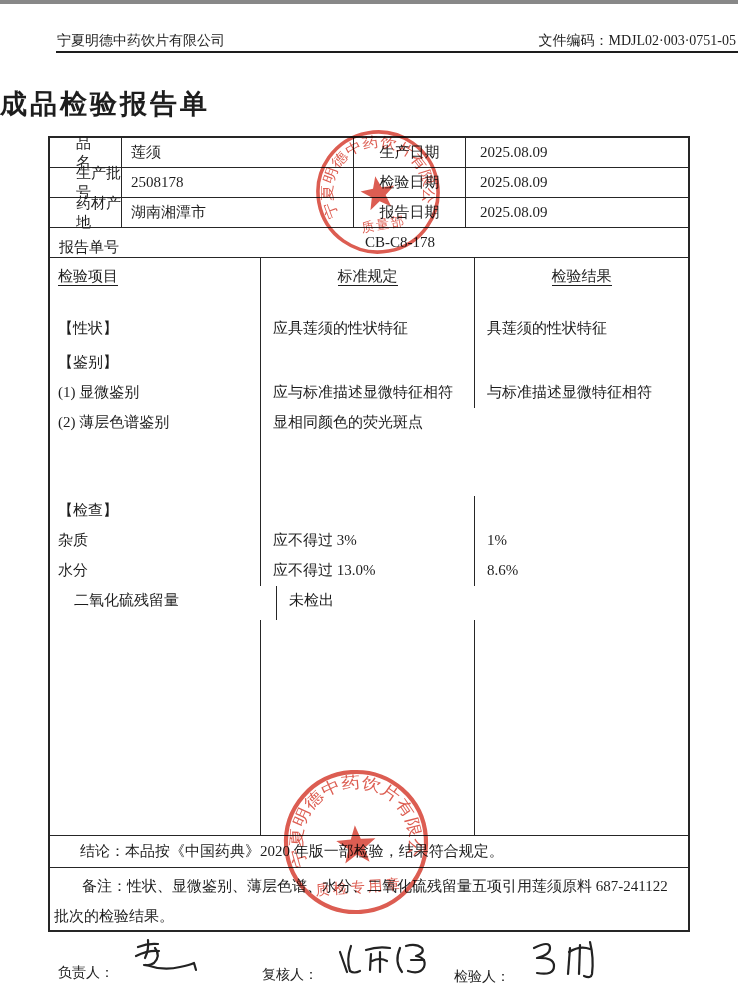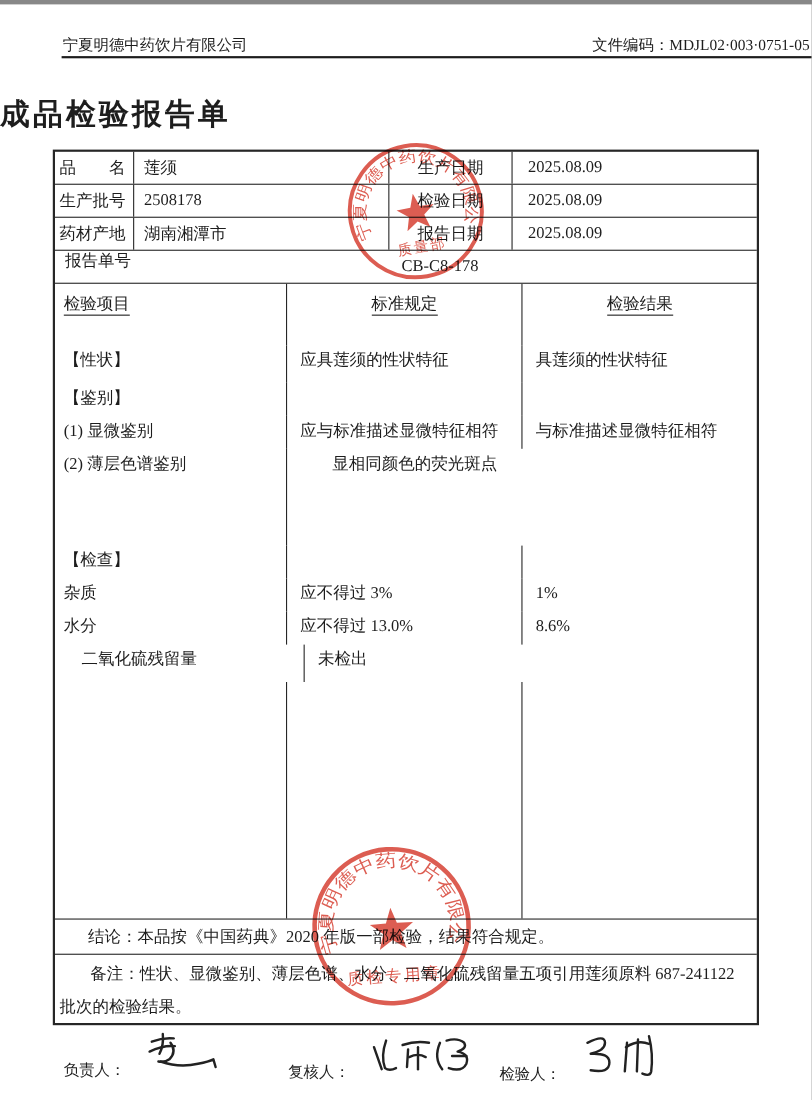--- a/index.html
+++ b/index.html
@@ -13,46 +13,46 @@
        display:flex;justify-content:space-between;align-items:flex-end;font-size:14px;}
   .hdr-rule{position:absolute;left:56px;right:0;top:47px;height:2px;background:#1d1d1d;}
   
   .title{position:absolute;left:0;right:0;top:82px;
          font-size:27px;font-weight:bold;letter-spacing:3px;}
   
   .doc-table{position:absolute;left:48px;top:132px;width:642px;height:796px;
              border:2px solid #262626;box-sizing:border-box;font-size:15px;}
   .info-row{display:flex;height:30px;border-bottom:1.5px solid #262626;box-sizing:border-box;}
   .info-row .ic{box-sizing:border-box;display:flex;align-items:center;}
-  .ic-label{width:72px;border-right:1.5px solid #262626;padding-left:4px;}
+  .ic-label{width:72px;border-right:1.5px solid #262626;padding-left:26px;}
   .ic-value{width:232px;border-right:1.5px solid #262626;padding-left:9px;}
   .ic-dlabel{width:112px;border-right:1.5px solid #262626;justify-content:center;}
   .ic-dvalue{flex:1;padding-left:14px;font-family:"Liberation Serif","DejaVu Serif",serif;}
-  .report-row{position:relative;display:flex;align-items:flex-start;height:30px;
+  .report-row{position:relative;display:flex;align-items:flex-end;height:30px;
               border-bottom:1.5px solid #262626;box-sizing:border-box;padding-left:9px;}
   .report-no{position:absolute;left:315px;top:0;height:100%;display:flex;align-items:center;}
   
   .insp{height:578px;border-bottom:1.5px solid #262626;box-sizing:border-box;
         display:flex;flex-direction:column;}
   .insp-head{display:flex;height:56px;box-sizing:border-box;}
   .insp-head .hc{box-sizing:border-box;padding-top:9px;}
   .hc span{border-bottom:1px solid #1d1d1d;padding-bottom:1px;}
   .hc1{width:211px;border-right:1.5px solid #262626;padding-left:8px;}
   .hc2{width:214px;border-right:1.5px solid #262626;text-align:center;}
   .hc3{flex:1;text-align:center;}
   .insp-body{flex:1;display:flex;flex-direction:column;}
   .insp-row{display:flex;box-sizing:border-box;}
   .insp-row .c{box-sizing:border-box;line-height:29px;}
   .c1{width:211px;border-right:1.5px solid #262626;padding-left:8px;}
   .c2{width:214px;border-right:1.5px solid #262626;padding:0 10px 0 12px;}
   .c3{flex:1;padding-left:12px;}
   .insp-body .insp-row:nth-of-type(1){height:34px;}
   .insp-body .insp-row:nth-of-type(2){height:30px;}
   .insp-body .insp-row:nth-of-type(3){height:30px;}
-  .insp-body .insp-row:nth-of-type(4){height:88px;gap:29px;}
+  .insp-body .insp-row:nth-of-type(4){height:88px;}
   .insp-body .insp-row:nth-of-type(5){height:30px;}
   .insp-body .insp-row:nth-of-type(6){height:30px;}
   .insp-body .insp-row:nth-of-type(7){height:30px;}
   .insp-body .insp-row:nth-of-type(8){height:34px;padding-left:16px;}
   .insp-filler{flex:1;display:flex;}
   .insp-filler .c{min-height:100%;}
   
   .concl-row{height:32px;border-bottom:1.5px solid #262626;box-sizing:border-box;
              display:flex;align-items:center;padding-left:30px;}
   .remark-row{box-sizing:border-box;padding:3px 4px 0 4px;line-height:30px;}

